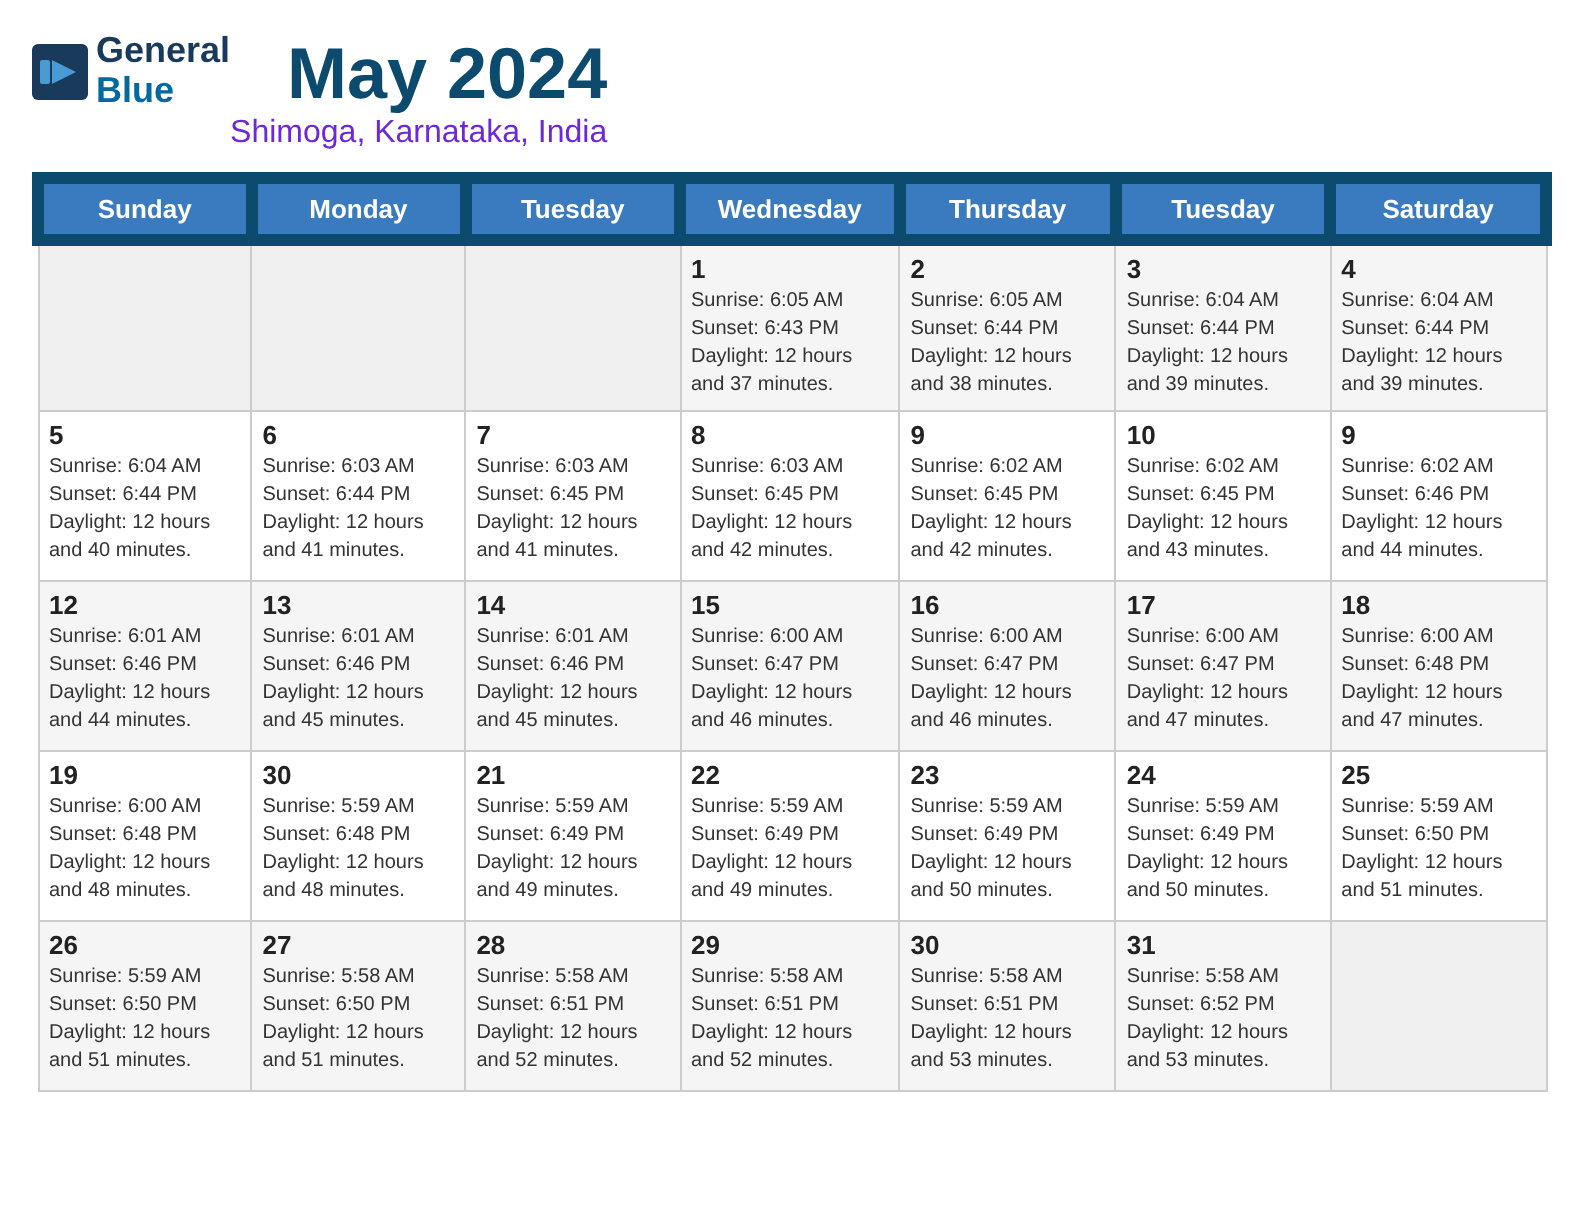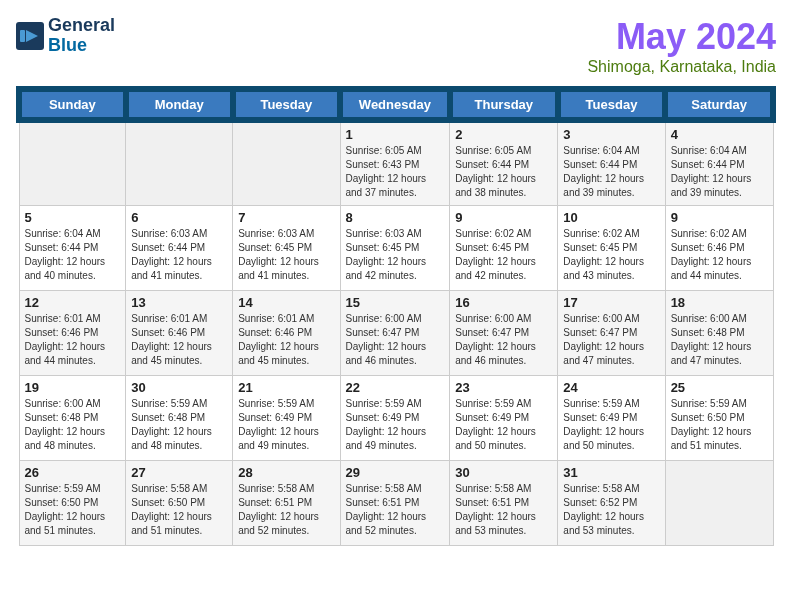--- a/index.html
+++ b/index.html
@@ -5,21 +5,20 @@
     * { box-sizing: border-box; margin: 0; padding: 0; }
     body {
       font-family: Arial, sans-serif;
       background: #fff;
       width: 792px;
       min-height: 612px;
       padding: 16px;
     }
     .header-area {
       display: flex;
-      justify-content: space-between;
       align-items: flex-start;
       margin-bottom: 10px;
     }
     .logo {
       display: flex;
       align-items: center;
     }
     .logo-text {
       font-size: 18px;
       font-weight: bold;
@@ -31,25 +30,25 @@
       width: 28px;
       height: 28px;
       margin-right: 4px;
     }
     .title-area {
       text-align: right;
     }
     .main-title {
       font-size: 36px;
       font-weight: bold;
-      color: #8b5cf6;
+      color: #0c4a6e;
     }
     .subtitle {
       font-size: 16px;
-      color: #4d7c0f;
+      color: #6d28d9;
     }
     table {
       width: 100%;
       border-collapse: collapse;
       font-size: 11px;
     }
     thead tr th {
       background-color: #3a7abf;
       color: #fff;
       text-align: center;

